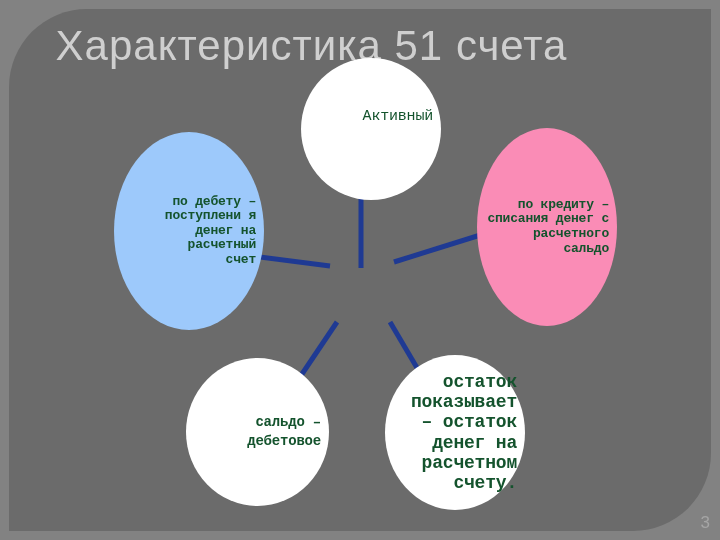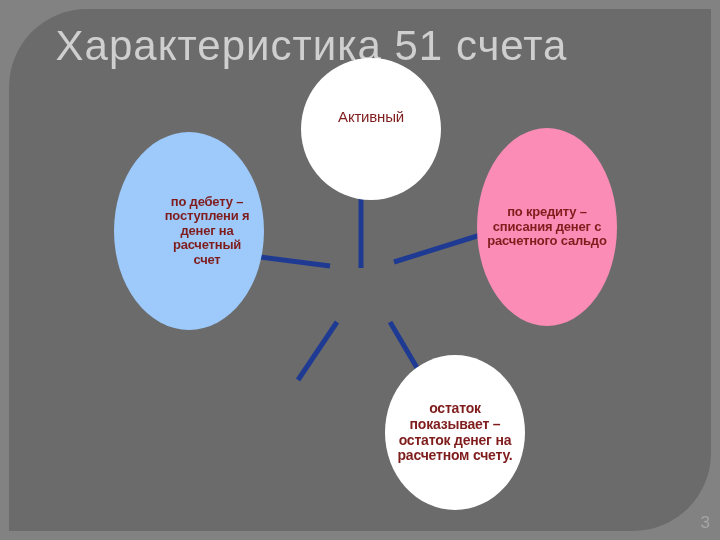--- a/index.html
+++ b/index.html
@@ -64,23 +64,24 @@
     z-index: 3;
   }
 
   
   .node {
     position: absolute;
     border-radius: 50%;
     display: flex;
     align-items: center;
     justify-content: center;
-    text-align: center;
+    text-align: right;
     z-index: 4;
-    color: #7f1d1d;
+    color: #14532d;
+    font-family: Liberation Mono, monospace;
   }
   .node .label {
     display: block;
     width: 100%;
     padding: 0 8px;
     font-weight: bold;
     line-height: 1.12;
     letter-spacing: -0.2px;
   }
 
@@ -135,21 +136,21 @@
     background: #ffffff;
   }
   #node-saldo .label { font-size: 14px; line-height: 1.35; }
 
   
   #node-ostatok {
     left: 385px; top: 355px;
     width: 140px; height: 155px;
     background: #ffffff;
   }
-  #node-ostatok .label { font-size: 14px; }
+  #node-ostatok .label { font-size: 18px; }
 
   
   #slide-number {
     position: absolute;
     right: 10px;
     bottom: 7px;
     font-size: 17px;
     color: #a5a5a5;
     z-index: 7;
   }
@@ -181,20 +182,23 @@
 
   <div class="node" id="node-debit">
     <span class="label">по дебету – поступлени я денег на расчетный счет</span>
   </div>
 
   <div class="node" id="node-credit">
     <span class="label">по кредиту – списания денег с расчетного сальдо</span>
   </div>
 
 
+  <div class="node" id="node-saldo">
+    <span class="label">сальдо – дебетовое</span>
+  </div>
 
   <div class="node" id="node-ostatok">
     <span class="label">остаток показывает – остаток денег на расчетном счету.</span>
   </div>
 
   <div id="slide-number">3</div>
 
 </div>
 
 </body></html>

